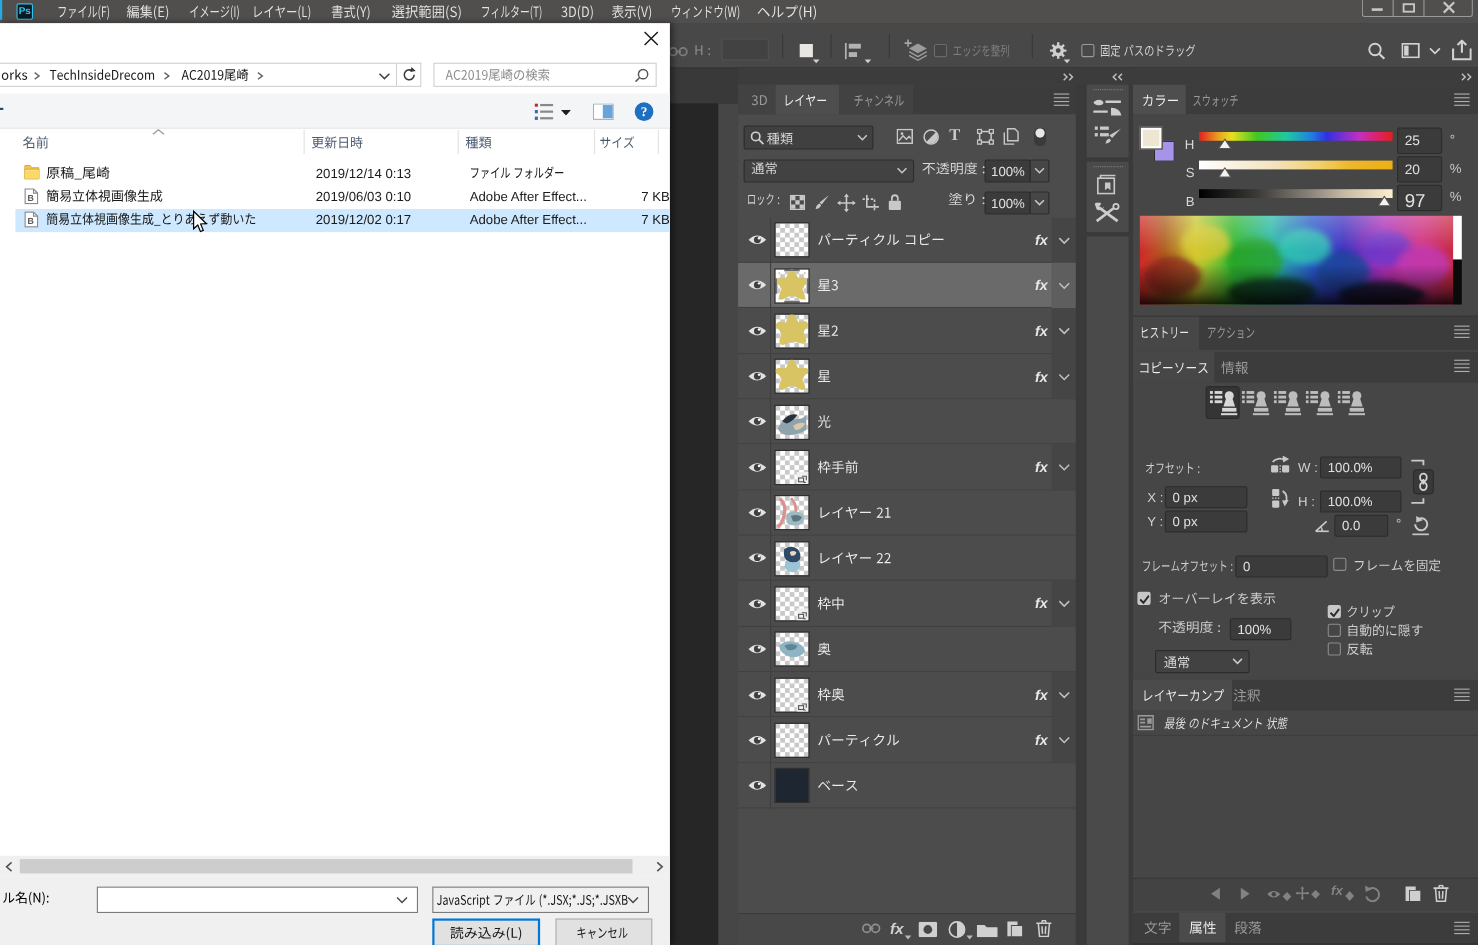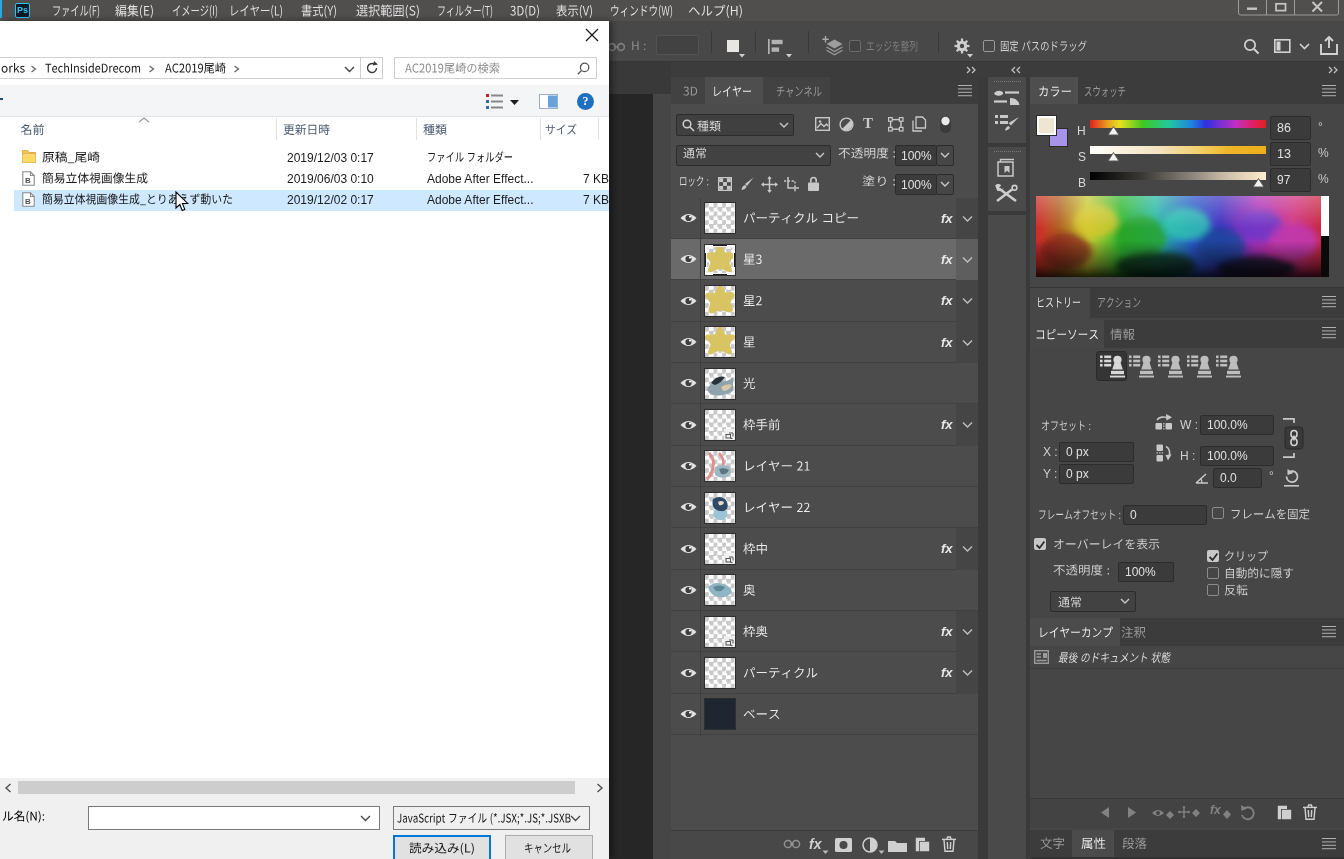--- a/index.html
+++ b/index.html
@@ -483,27 +483,27 @@
 <svg class="a" style="left:1107px;top:126px" width="13" height="10">
     <path d="M6.5 0.5 L12 9 L1 9Z" fill="#f2f2f2" stroke="#555" stroke-width="1"></path>
   </svg>
 <svg class="a" style="left:1107px;top:152px" width="13" height="10">
     <path d="M6.5 0.5 L12 9 L1 9Z" fill="#f2f2f2" stroke="#555" stroke-width="1"></path>
   </svg>
 <svg class="a" style="left:1252px;top:178px" width="13" height="10">
     <path d="M6.5 0.5 L12 9 L1 9Z" fill="#f2f2f2" stroke="#555" stroke-width="1"></path>
   </svg>
 <div class="ibox" style="left:1270px;top:116px;width:41px;height:24px"></div>
-<div class="lat" style="left:1277px;top:121px;color:#e0e0e0;font-size:12.5px">86</div>
+<div class="lat" style="left:1277px;top:121px;color:#e0e0e0;font-size:12.5px">25</div>
 <div class="lat" style="left:1318px;top:120px;color:#c8c8c8;font-size:12px">°</div>
 <div class="ibox" style="left:1270px;top:142px;width:41px;height:24px"></div>
-<div class="lat" style="left:1277px;top:147px;color:#e0e0e0;font-size:12.5px">13</div>
+<div class="lat" style="left:1277px;top:147px;color:#e0e0e0;font-size:12.5px">20</div>
 <div class="lat" style="left:1318px;top:146px;color:#c8c8c8;font-size:12px">%</div>
 <div class="ibox" style="left:1270px;top:168px;width:41px;height:24px"></div>
-<div class="lat" style="left:1277px;top:173px;color:#e0e0e0;font-size:12px">97</div>
+<div class="lat" style="left:1277px;top:173px;color:#e0e0e0;font-size:17px">97</div>
 <div class="lat" style="left:1318px;top:172px;color:#c8c8c8;font-size:12px">%</div>
 <svg class="a" style="left:1036px;top:196px" width="293" height="81">
     <defs>
       <linearGradient id="hue" x1="0" y1="0" x2="1" y2="0">
         <stop offset="0" stop-color="#d02828"></stop>
         <stop offset="0.08" stop-color="#b06020"></stop>
         <stop offset="0.18" stop-color="#c8c830"></stop>
         <stop offset="0.3" stop-color="#30b830"></stop>
         <stop offset="0.42" stop-color="#28b8a8"></stop>
         <stop offset="0.55" stop-color="#2858c8"></stop>
@@ -816,21 +816,21 @@
 <svg class="a" style="left:22px;top:150px" width="13" height="15">
       <path d="M0.8 0.8 H8.5 L12.2 4.5 V14.2 H0.8Z" fill="#fff" stroke="#8a8a8a" stroke-width="1.1"></path>
       <path d="M8.5 0.8 V4.5 H12.2" fill="none" stroke="#8a8a8a" stroke-width="1.1"></path>
       <text x="3" y="11.5" font-size="8" font-weight="bold" fill="#555" font-family="Liberation Sans">B</text>
     </svg>
 <svg class="a" style="left:22px;top:171px" width="13" height="15">
       <path d="M0.8 0.8 H8.5 L12.2 4.5 V14.2 H0.8Z" fill="#fff" stroke="#8a8a8a" stroke-width="1.1"></path>
       <path d="M8.5 0.8 V4.5 H12.2" fill="none" stroke="#8a8a8a" stroke-width="1.1"></path>
       <text x="3" y="11.5" font-size="8" font-weight="bold" fill="#555" font-family="Liberation Sans">B</text>
     </svg>
-<div class="lat" style="left:287px;top:129.5px;color:#1b1b1b;font-size:12px">2019/12/03 0:17</div>
+<div class="lat" style="left:287px;top:129.5px;color:#1b1b1b;font-size:12px">2019/12/14 0:13</div>
 <div class="lat" style="left:287px;top:150.5px;color:#1b1b1b;font-size:12px">2019/06/03 0:10</div>
 <div class="lat" style="left:287px;top:171.5px;color:#1b1b1b;font-size:12px">2019/12/02 0:17</div>
 <div class="lat" style="left:427px;top:150.5px;color:#1b1b1b;font-size:12px">Adobe After Effect...</div>
 <div class="lat" style="left:427px;top:171.5px;color:#1b1b1b;font-size:12px">Adobe After Effect...</div>
 <div class="lat" style="left:583px;top:150.5px;color:#1b1b1b;font-size:12px">7 KB</div>
 <div class="lat" style="left:583px;top:171.5px;color:#1b1b1b;font-size:12px">7 KB</div>
 <div class="a" style="left:0;top:757px;width:609px;height:19px;background:#f0f0f0"></div>
 <div class="a" style="left:18px;top:760px;width:557px;height:13px;background:#cdcdcd"></div>
 <svg class="a" style="left:4px;top:762px" width="8" height="10">
       <path d="M6.5 1 L2 5 L6.5 9" fill="none" stroke="#505050" stroke-width="1.4"></path>

